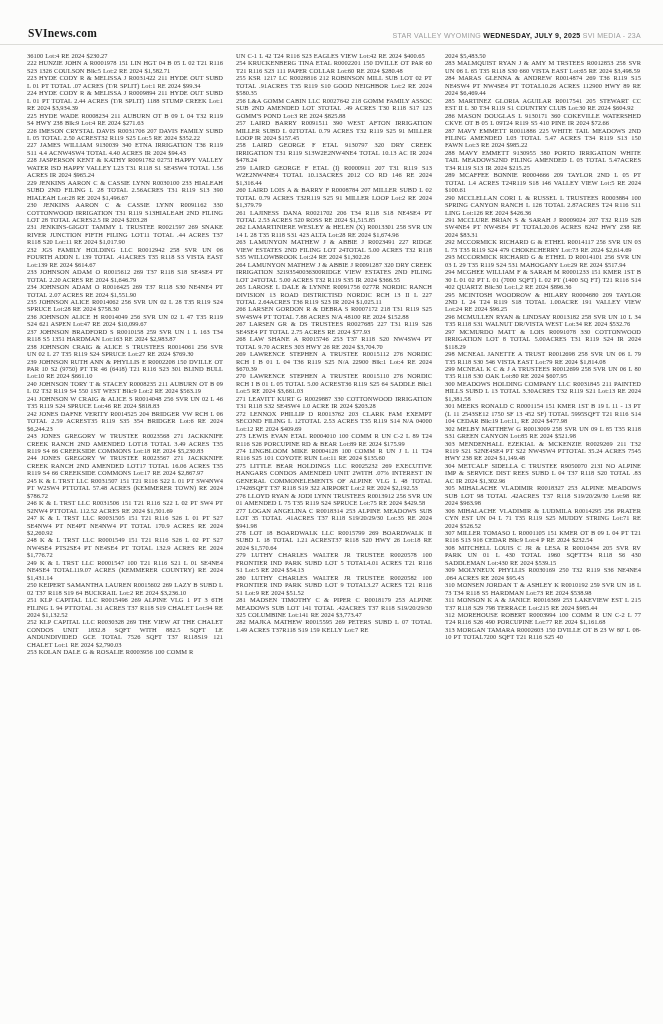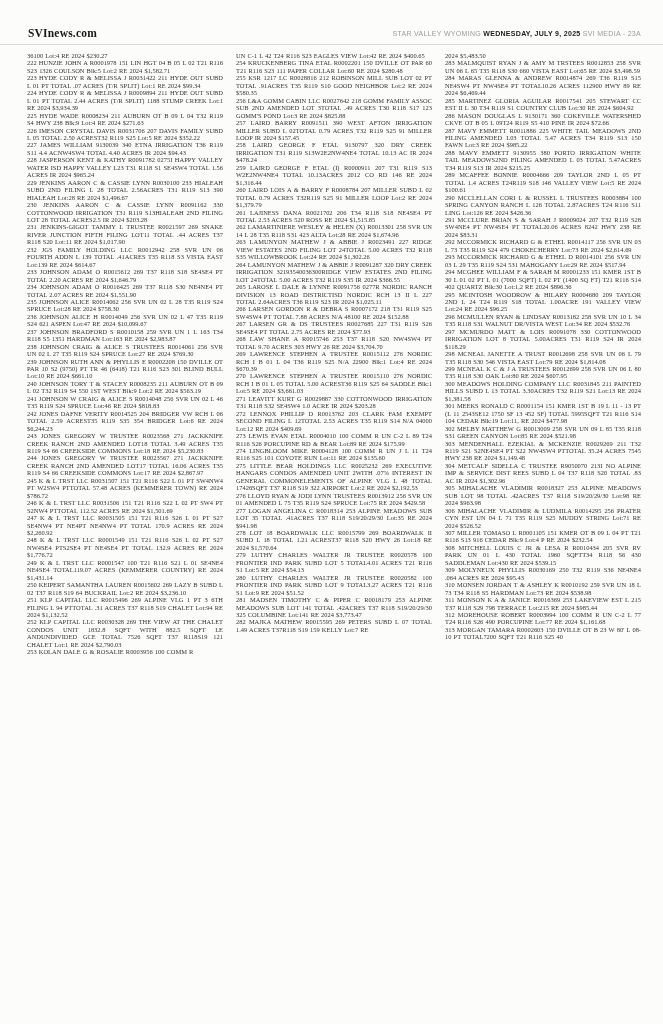--- a/index.html
+++ b/index.html
@@ -1,19 +1,19 @@
 <!DOCTYPE html>
 <html><head>
 <meta charset="utf-8">
 <style>
   html,body{margin:0;padding:0;background:#fcfcfb;}
   .page{position:relative;width:663px;height:1024px;background:#fcfcfb;overflow:hidden;
         font-family:"Liberation Serif", serif;}
   .masthead{position:absolute;left:28px;right:22px;top:27px;display:flex;
-            justify-content:space-between;align-items:center;}
+            justify-content:space-between;align-items:flex-end;}
   .site-name{font-weight:bold;font-size:11.5px;color:#181818;letter-spacing:.2px;}
   .pub-line{font-family:"Liberation Sans", sans-serif;font-size:7px;color:#9b9b9b;
             letter-spacing:.3px;white-space:nowrap;font-stretch:condensed;}
   .pub-line b{color:#1c1c1c;}
   .head-rule{position:absolute;left:0;right:0;top:44px;border-top:1px solid #dcdcd8;}
   .columns{position:absolute;left:27px;top:52px;display:flex;gap:13px;}
   .col{width:196px;height:930px;overflow:hidden;}
   .entry{margin:0;font-size:6.45px;line-height:7.45px;color:#343434;
          text-align:justify;word-spacing:.5px;}
 </style>

